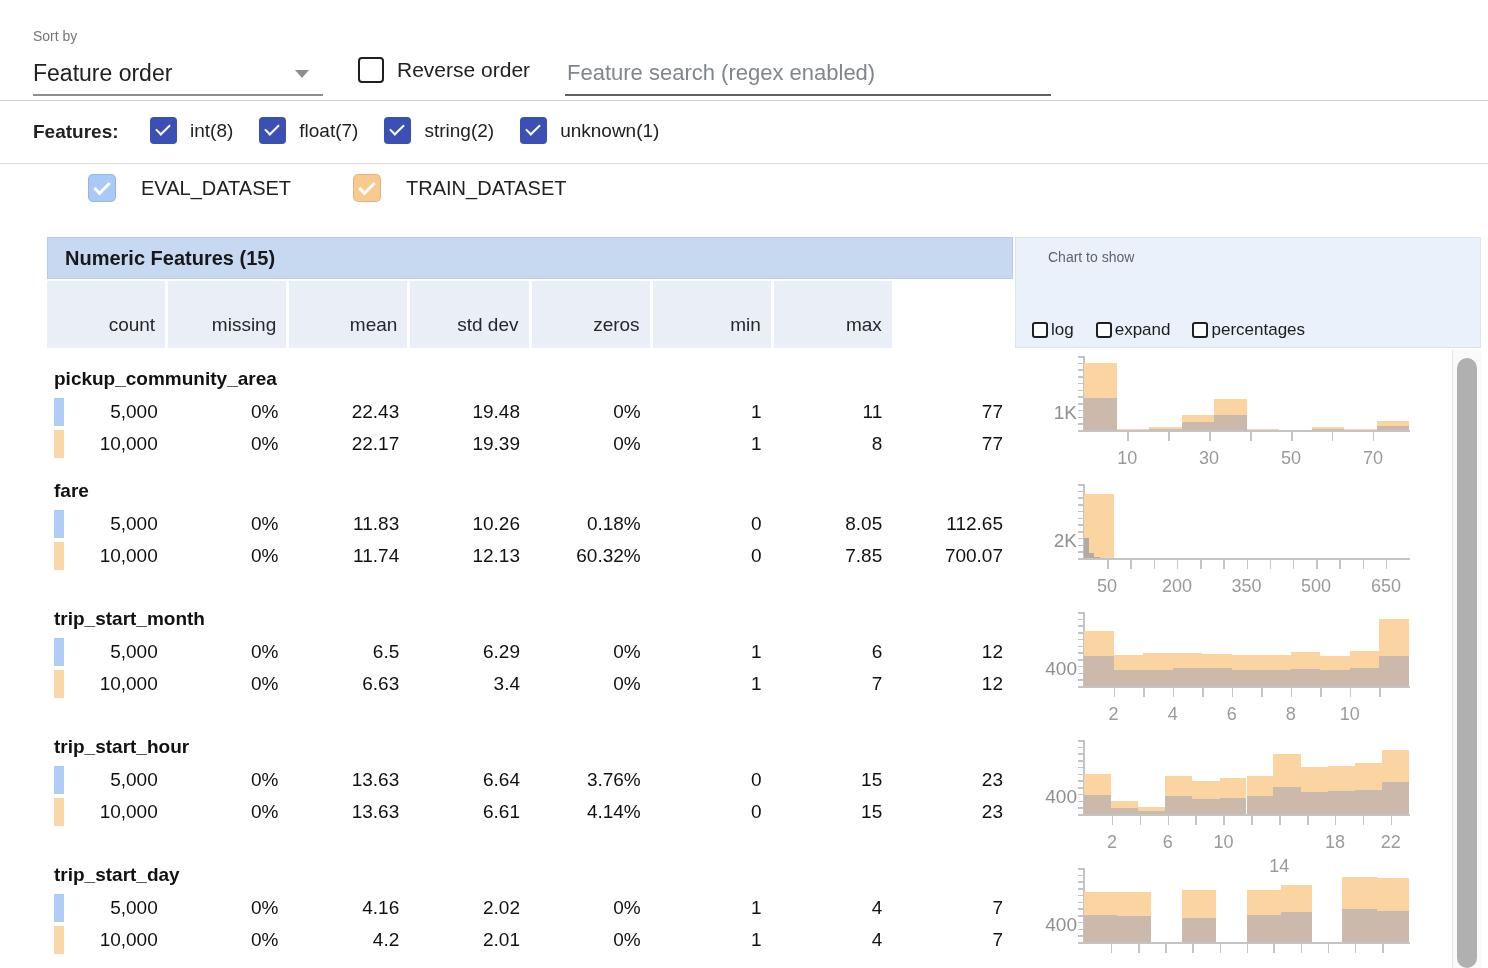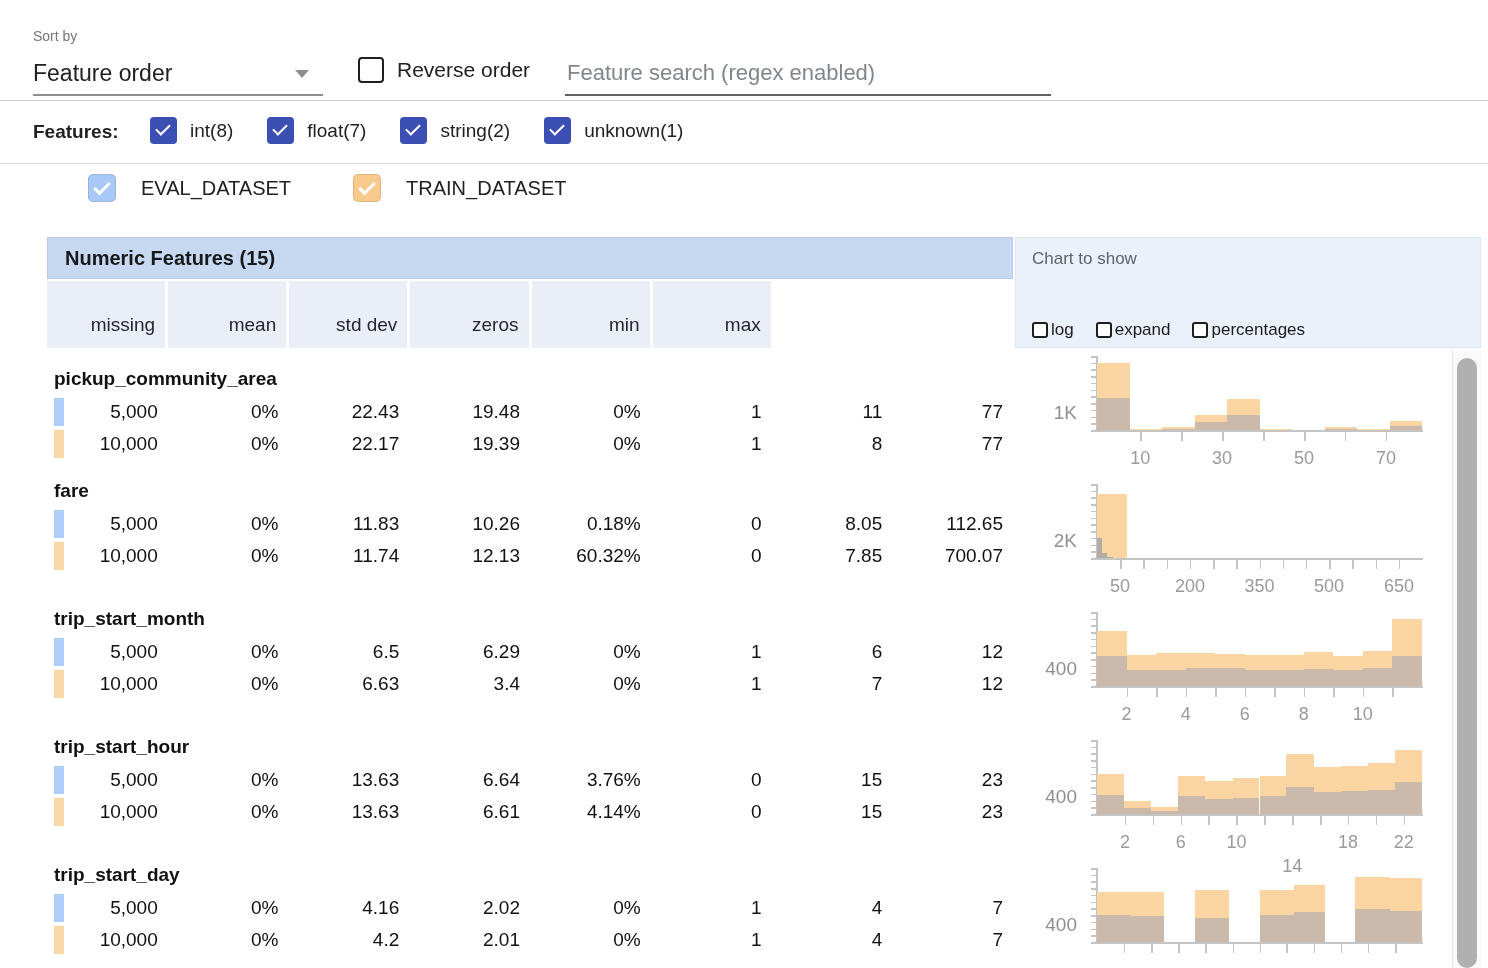--- a/index.html
+++ b/index.html
@@ -20,21 +20,21 @@
   .reverse-label{left:397px;top:58px;font-size:21px;}
   .search-input{left:565px;top:52px;width:482px;height:40px;border:none;outline:none;
       border-bottom:2px solid #616161;font-size:22px;color:#212121;background:transparent;
       font-family:"Liberation Sans", sans-serif;}
   .search-input::placeholder{color:#80868b;}
   .hdiv1{left:0;top:100px;width:1488px;height:1px;background:#cfcfcf;}
   .hdiv2{left:0;top:163px;width:1488px;height:1px;background:#dcdcdc;}
 
   
   .features-label{left:33px;top:121px;font-size:19px;font-weight:bold;}
-  .type-filters{left:150px;top:117px;display:flex;gap:34px;}
+  .type-filters{left:150px;top:117px;display:flex;gap:26px;}
   .type-chip{display:flex;align-items:center;gap:13px;cursor:pointer;}
   .cb{position:relative;display:inline-block;}
   .cb-indigo{width:27px;height:27px;border-radius:4px;background:#3c4fb3;}
   .check{position:absolute;left:6px;top:7px;width:12px;height:6px;
          border-left:2.5px solid #fff;border-bottom:2.5px solid #fff;transform:rotate(-45deg);}
   .type-label{font-size:19px;color:#212121;}
 
   
   .dataset-row{left:88px;top:174px;display:flex;gap:62px;}
   .ds-chip{display:flex;align-items:center;gap:25px;cursor:pointer;}
@@ -57,36 +57,36 @@
   .stat-row{position:absolute;left:0;width:966px;height:32px;display:grid;
        grid-template-columns:repeat(8,1fr);}
   .stat-row.r0{top:30px;} .stat-row.r1{top:62px;}
   .swatch{position:absolute;left:7px;top:2px;width:10px;height:28px;}
   .vcell{display:flex;align-items:center;justify-content:flex-end;
        padding-right:10px;font-size:19px;color:#111;}
 
   
   .chart-panel{left:1015px;top:237px;width:466px;height:111px;background:#eaf1fa;
        border:1px solid #dbe5f2;box-sizing:border-box;}
-  .chart-show-label{left:16px;top:11px;font-size:17px;color:#5f6368;position:absolute;}
+  .chart-show-label{left:32px;top:11px;font-size:14px;color:#5f6368;position:absolute;}
   .chart-select{position:absolute;left:16px;top:34px;width:238px;height:36px;cursor:pointer;}
   .chart-select-value{font-size:22px;color:#212121;line-height:30px;}
   .chart-select .underline{background:#6f6f6f;height:1.5px;}
   .chart-select .dd-arrow{right:8px;top:12px;}
   .chart-opts{position:absolute;left:16px;top:82px;display:flex;gap:22px;align-items:center;}
   .opt-chip{display:flex;align-items:center;gap:3px;cursor:pointer;}
   .cb-small{width:16px;height:16px;border-width:2px;border-radius:3px;}
   .opt-label{font-size:17px;color:#1c1c1c;}
 
   
   .charts-wrap{left:1015px;top:350px;width:440px;height:618px;overflow:hidden;}
   .chart{position:absolute;left:0;width:440px;height:128px;}
   .ylabel{position:absolute;left:0;width:62px;top:52px;text-align:right;
       font-size:19px;color:#8f8f8f;}
-  .plot{position:absolute;left:82px;top:6px;width:325px;height:74px;}
+  .plot{position:absolute;left:69px;top:6px;width:325px;height:74px;}
   .yaxis{position:absolute;left:-1px;top:0;width:1.5px;height:74px;background:#c4c4c4;}
   .ytick{position:absolute;left:-6px;width:6px;height:1.5px;background:#c4c4c4;}
   .bar{position:absolute;bottom:0;}
   .baseline{position:absolute;left:-1px;top:74px;width:327px;height:1.5px;background:#c4c4c4;}
   .xtick{position:absolute;top:76px;width:1.5px;height:9px;background:#c4c4c4;}
   .xlabel{position:absolute;top:92px;transform:translateX(-50%);font-size:18px;color:#9a9a9a;}
 
   
   .sb-track{left:1452px;top:350px;width:30px;height:618px;background:#fafafa;
       border-left:1px solid #e5e5e5;box-sizing:border-box;}
@@ -147,20 +147,21 @@
         <span class="check"></span>
       </span>
       <span class="ds-label">TRAIN_DATASET</span>
     </label>
   </div>
 
 <div class="abs table-title">
   <span>Numeric Features (15)</span>
 </div>
 <div class="abs col-header">
+    <div class="hcell">count</div>
     <div class="hcell">missing</div>
     <div class="hcell">mean</div>
     <div class="hcell">std dev</div>
     <div class="hcell">zeros</div>
     <div class="hcell">min</div>
     <div class="hcell">max</div>
   </div>
 <div class="abs rows-wrap">
     <div class="feat-block" style="top: 16px;">
       <div class="feat-title">pickup_community_area</div>

